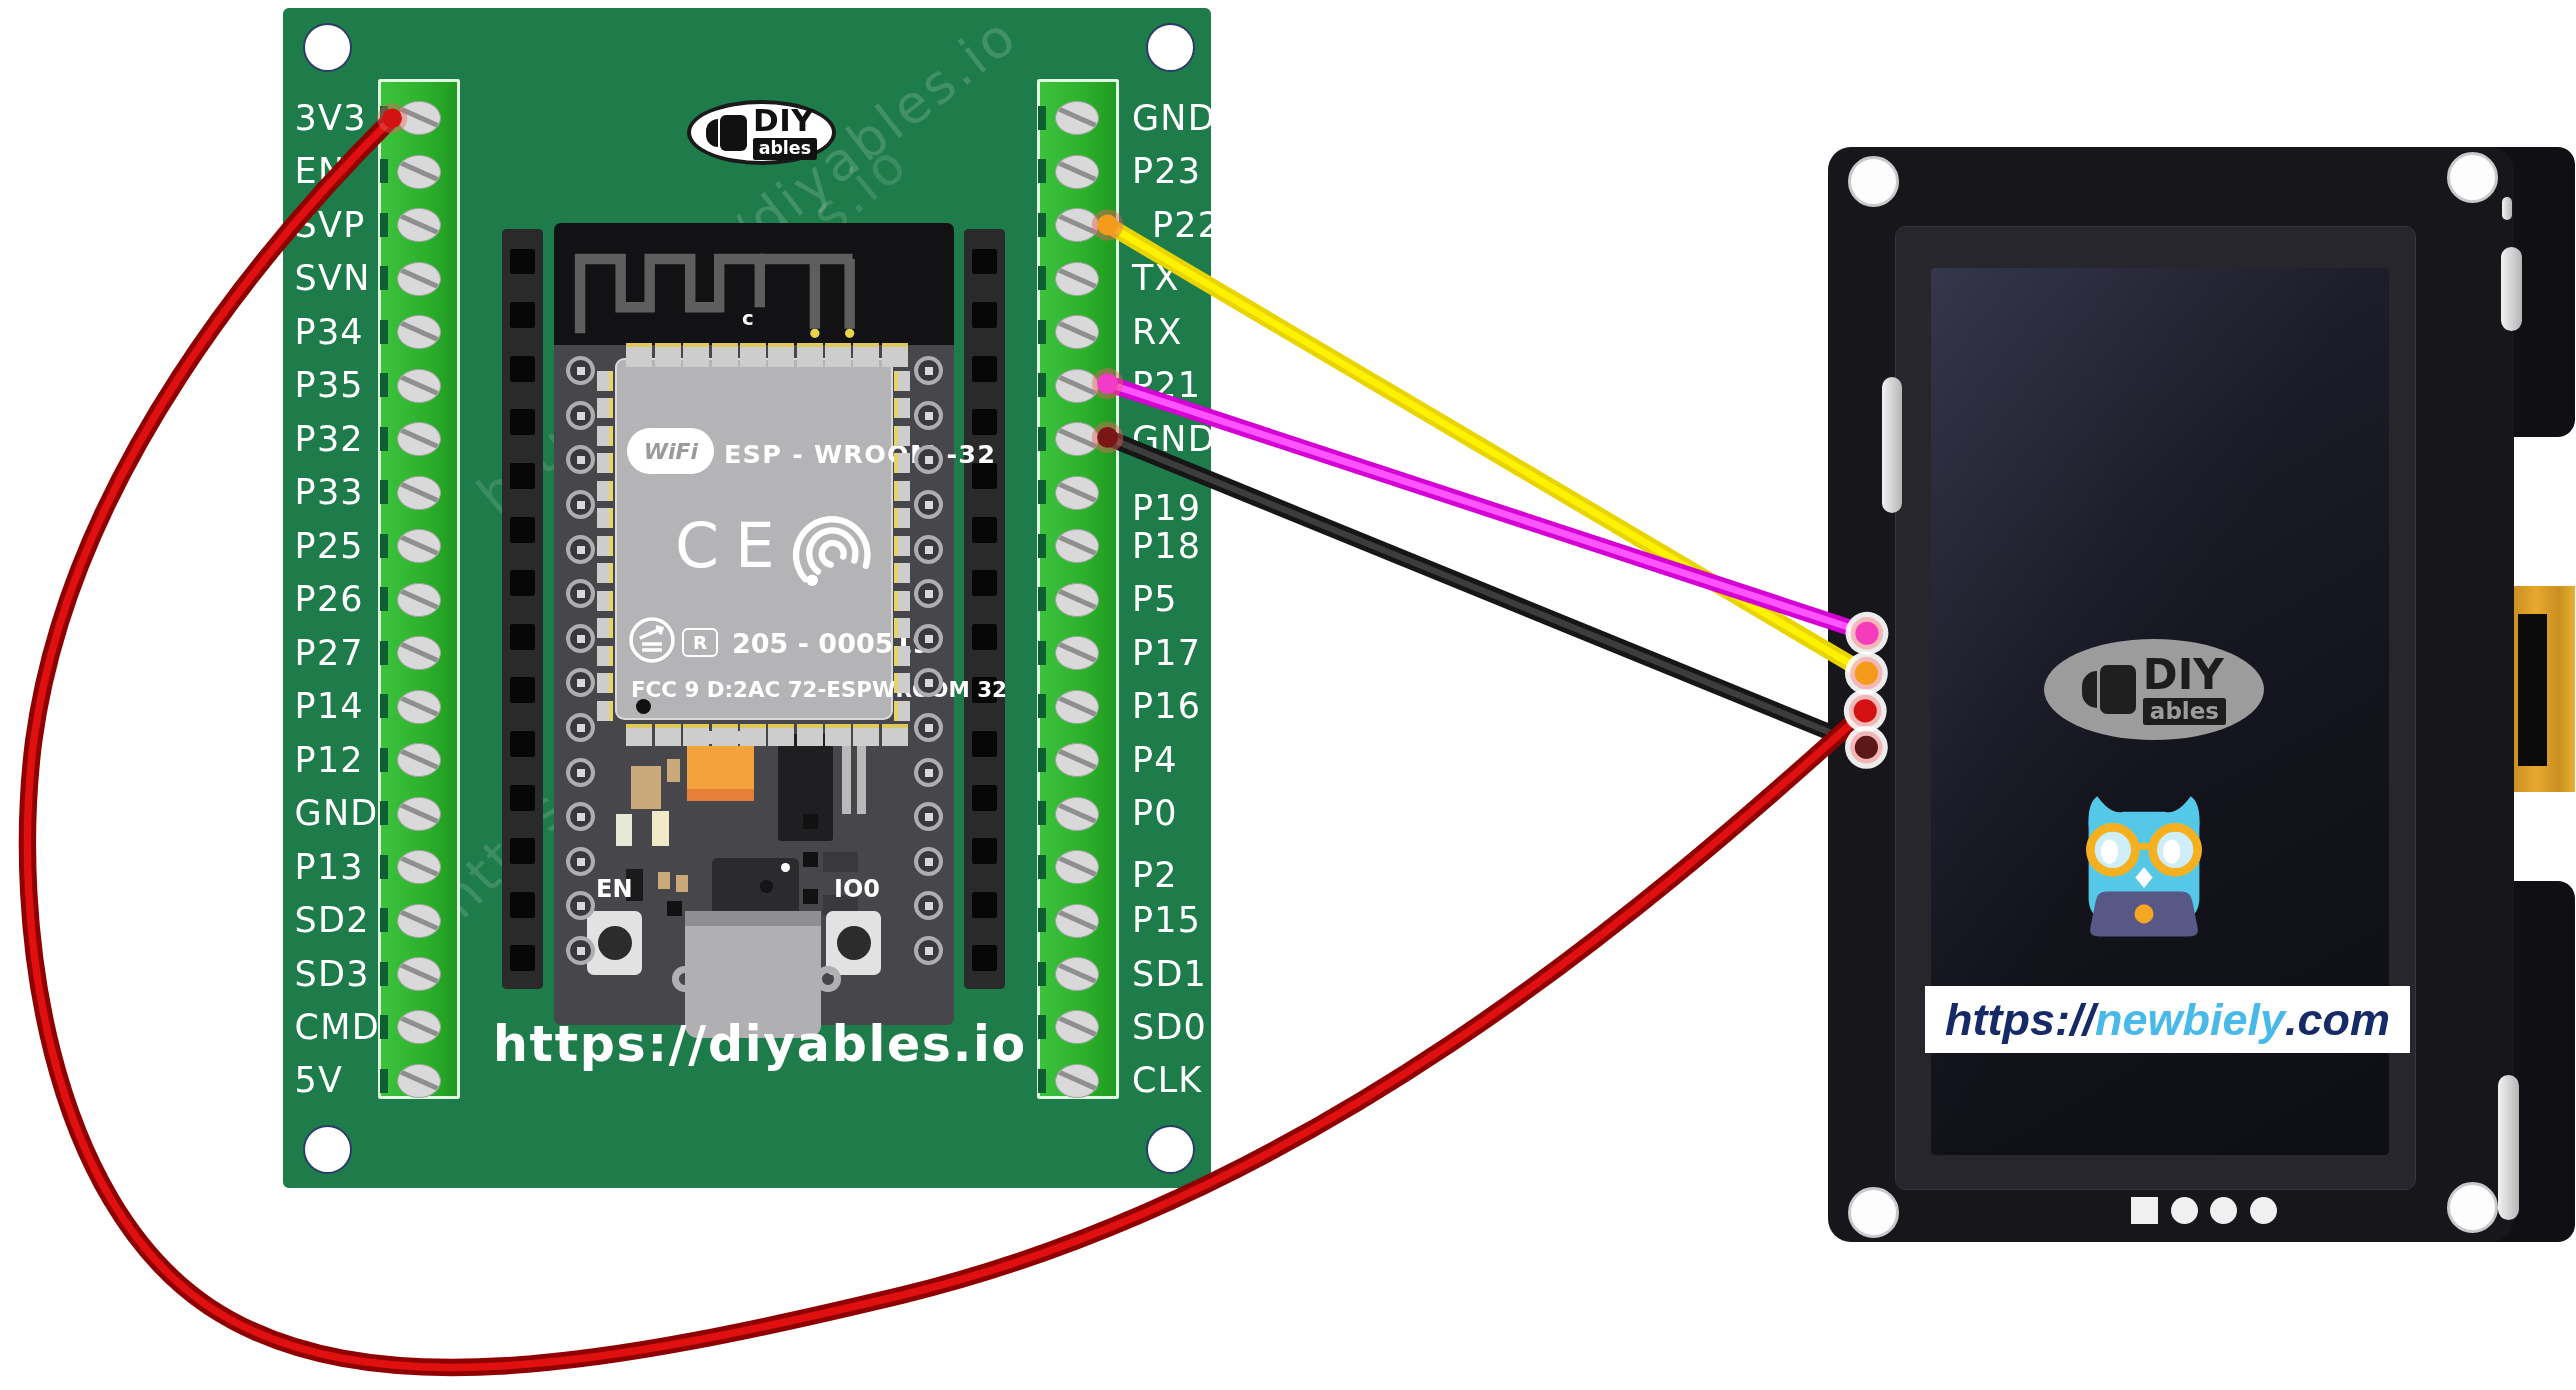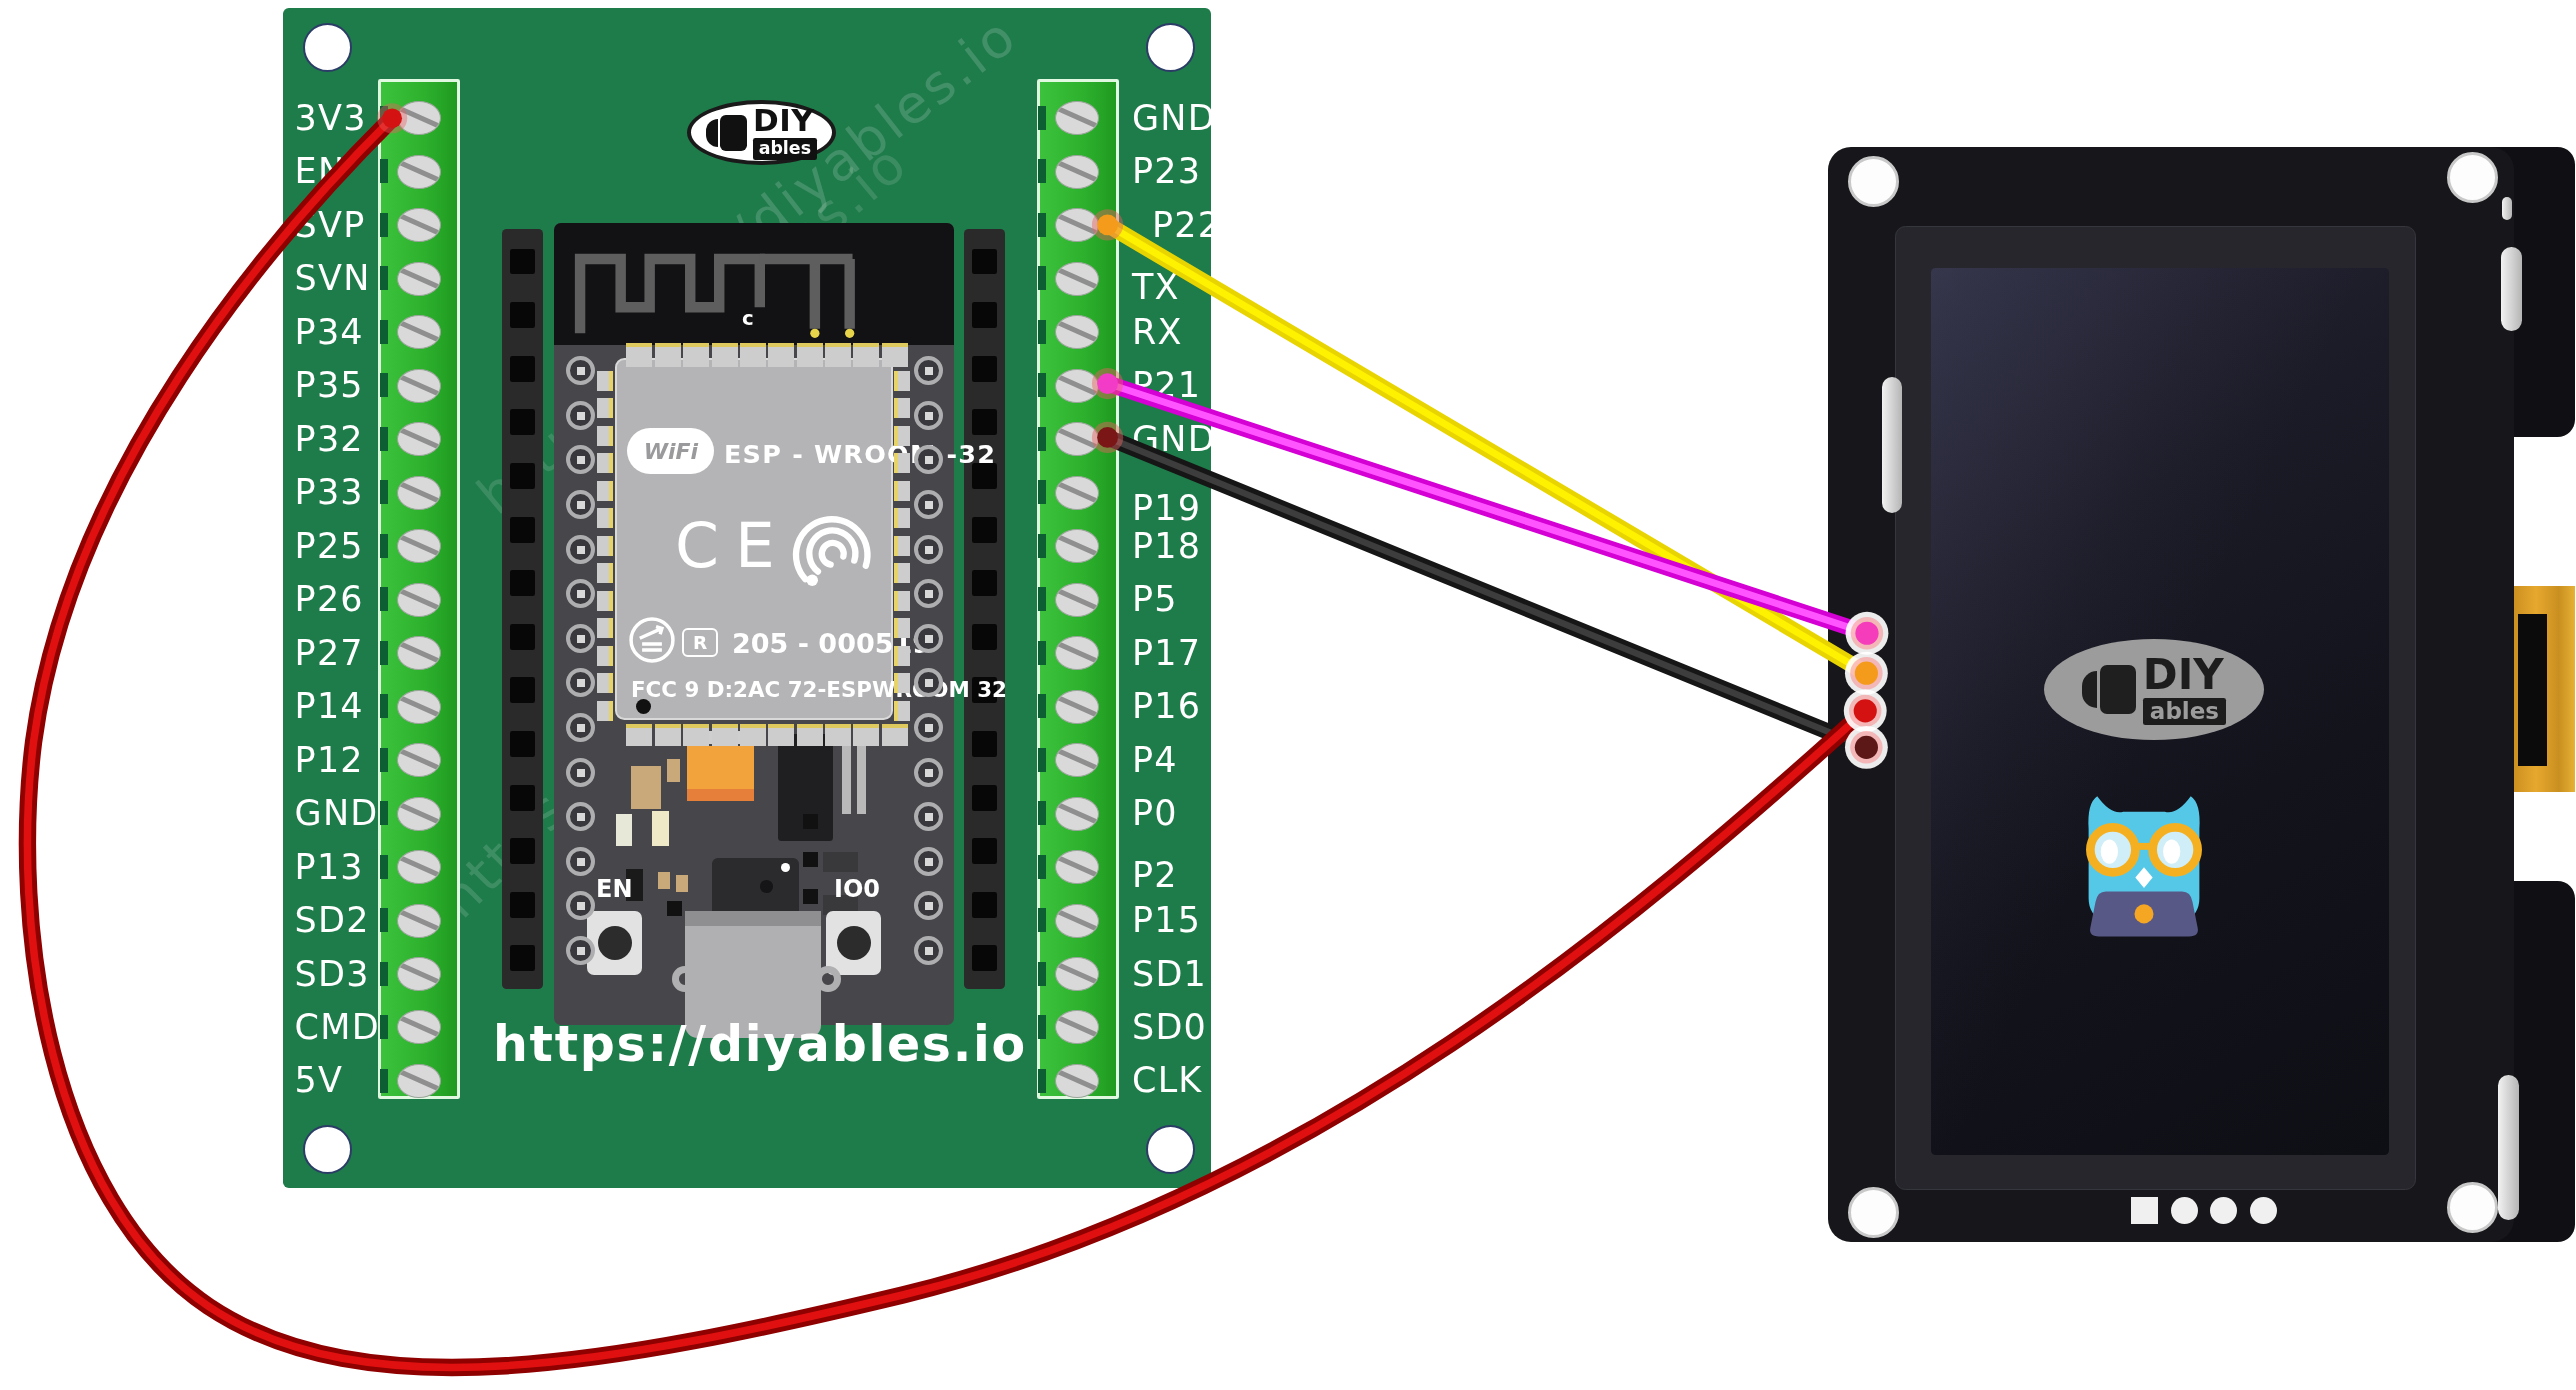--- a/index.html
+++ b/index.html
@@ -463,21 +463,21 @@
       <div class="pin-label" style="left: 849px; top: 143px;">P23</div>
       <div class="pin-tick" style="left: 755px; top: 151px;"></div>
       <div class="screw" style="left: 772px; top: 147px;">
         <i></i>
       </div>
       <div class="pin-label" style="left: 849px; top: 197px; margin-left: 20px;">P22</div>
       <div class="pin-tick" style="left: 755px; top: 205px;"></div>
       <div class="screw" style="left: 772px; top: 200px;">
         <i></i>
       </div>
-      <div class="pin-label" style="left: 849px; top: 259px;">TX</div>
+      <div class="pin-label" style="left: 849px; top: 250px;">TX</div>
       <div class="pin-tick" style="left: 755px; top: 258px;"></div>
       <div class="screw" style="left: 772px; top: 254px;">
         <i></i>
       </div>
       <div class="pin-label" style="left: 849px; top: 304px;">RX</div>
       <div class="pin-tick" style="left: 755px; top: 312px;"></div>
       <div class="screw" style="left: 772px; top: 307px;">
         <i></i>
       </div>
       <div class="pin-label" style="left: 849px; top: 357px;">P21</div>
@@ -589,20 +589,25 @@
       <circle cx="32" cy="34" r="13" fill="#cfeef8" stroke="#f5b021" stroke-width="5"></circle>
       <circle cx="68" cy="34" r="13" fill="#cfeef8" stroke="#f5b021" stroke-width="5"></circle>
       <line x1="45" y1="32" x2="55" y2="32" stroke="#f5b021" stroke-width="4"></line>
       <ellipse cx="30" cy="35" rx="5" ry="7" fill="#ffffff"></ellipse>
       <ellipse cx="66" cy="35" rx="5" ry="7" fill="#ffffff"></ellipse>
       <path d="M50,44 l5,6 l-5,6 l-5,-6 z" fill="#ffffff"></path>
       <path d="M28,58 h44 q5,0 6,6 l3,15 q1,5 -5,5 h-52 q-6,0 -5,-5 l3,-15 q1,-6 6,-6 z" fill="#585887"></path>
       <circle cx="50" cy="71" r="5.5" fill="#f5a623"></circle>
     </svg>
 
+    <div class="banner">
+      <span class="navy">https://</span>
+        <span class="cyan">newbiely</span>
+        <span class="navy">.com</span>
+    </div>
 
     <div class="lcd-bit" style="left:303px;top:1050px;width:27px;height:27px;"></div>
     <div class="lcd-bit" style="left:343px;top:1050px;width:27px;height:27px;border-radius:50%;"></div>
     <div class="lcd-bit" style="left:382px;top:1050px;width:27px;height:27px;border-radius:50%;"></div>
     <div class="lcd-bit" style="left:422px;top:1050px;width:27px;height:27px;border-radius:50%;"></div>
   </div>
 
   <svg class="wires" width="2576" height="1391" viewBox="0 0 4447 2401">
 
     <path d="M1912,388 L3222,1162" stroke-width="28" stroke-linecap="round" fill="none" stroke="#e8d400"></path>

